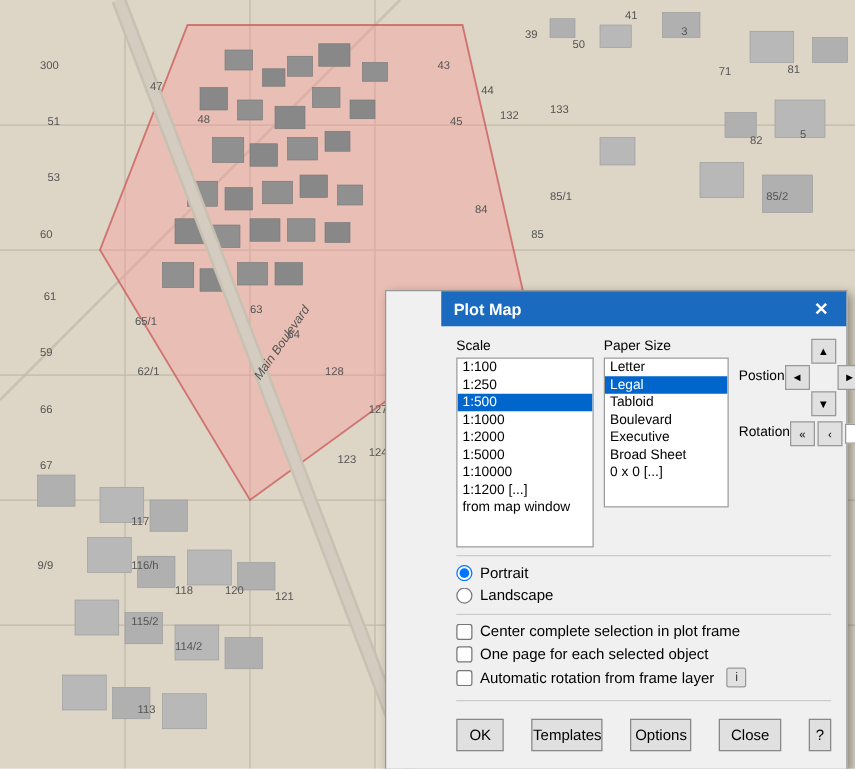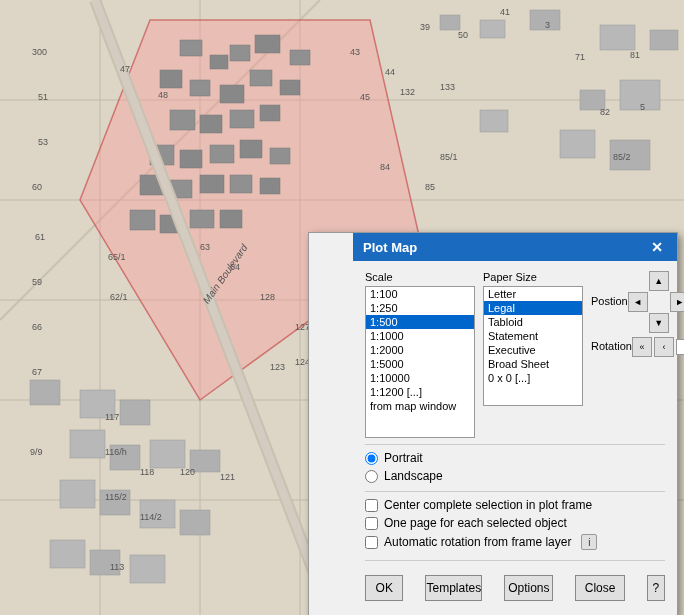--- a/index.html
+++ b/index.html
@@ -445,21 +445,21 @@
             <div class="list-item">from map window</div>
           </div>
       </div>
 
       <div class="list-panel" id="paper-panel">
         <div class="panel-label">Paper Size</div>
         <div class="list-box" id="paper-listbox">
             <div class="list-item">Letter</div>
             <div class="list-item selected">Legal</div>
             <div class="list-item">Tabloid</div>
-            <div class="list-item">Statement</div>
+            <div class="list-item">Boulevard</div>
             <div class="list-item">Executive</div>
             <div class="list-item">Broad Sheet</div>
             <div class="list-item">0 x 0 [...]</div>
           </div>
       </div>
 
       <div id="right-panel">
         <div id="pos-zoom-row">
 
           <div id="position-section">

